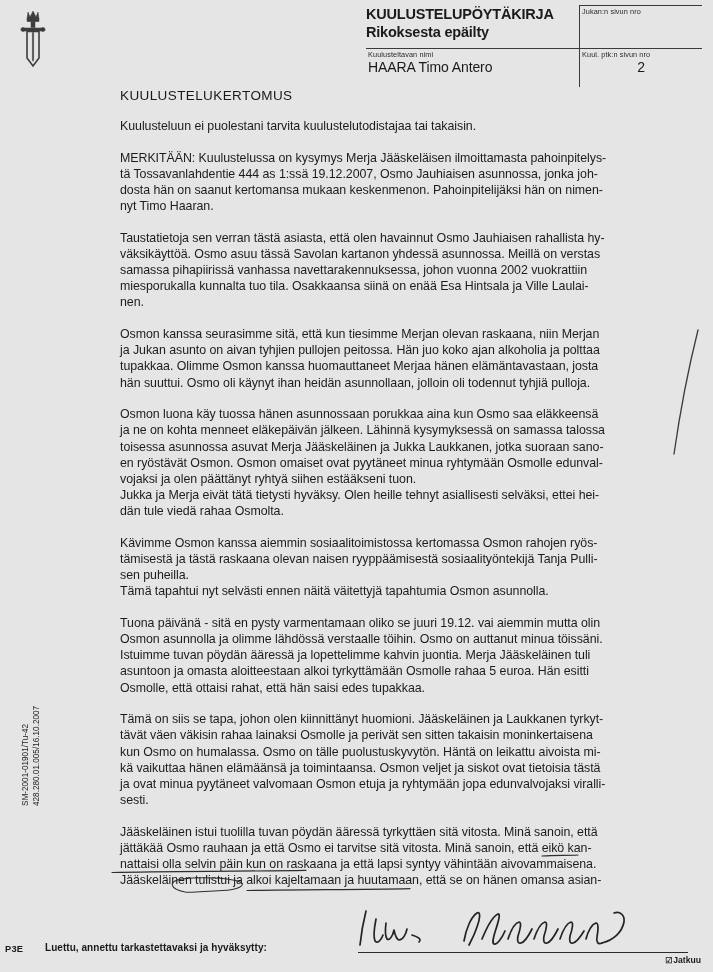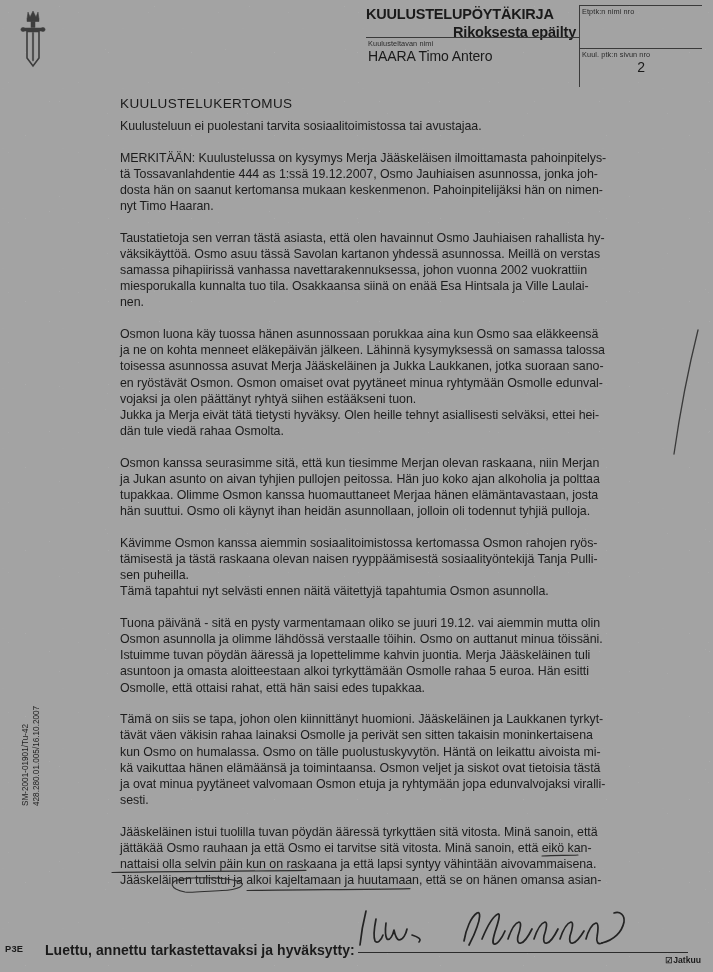--- a/index.html
+++ b/index.html
@@ -14,21 +14,21 @@
     position: relative;
     font-family: "Liberation Sans", sans-serif;
     color: #1a1a1a;
     overflow: hidden;
   }
 
   
   #page {
     position: absolute;
     inset: 0;
-    background: #a3a3a3;
+    background: #e5e5e5;
   }
   
   #speckle {
     position: absolute;
     inset: 0;
     pointer-events: none;
     opacity: .22;
     background-image:
       radial-gradient(circle at 12% 18%, #bbb 0.6px, transparent 0.7px),
       radial-gradient(circle at 63% 7%,  #c4c4c4 0.5px, transparent 0.6px),
@@ -68,21 +68,20 @@
     font-weight: bold;
     letter-spacing: -0.2px;
     line-height: 18px;
     white-space: nowrap;
   }
   .doc-subtitle {
     font-size: 14.5px;
     font-weight: bold;
     letter-spacing: -0.2px;
     line-height: 19px;
-    text-align: right;
   }
 
   .box {
     position: absolute;
     box-sizing: border-box;
   }
   .box-label {
     font-size: 7.3px;
     line-height: 9px;
     color: #2a2a2a;
@@ -102,41 +101,40 @@
 
   
   #box-etptk {
     left: 213px; top: 0;
     width: 123px; height: 43px;
     border-top: 1px solid #3a3a3a;
     border-left: 1px solid #3a3a3a;
   }
   
   #box-name {
-    left: 0; top: 32px;
+    left: 0; top: 43px;
     width: 213px; height: 39px;
     border-top: 1px solid #3a3a3a;
   }
   
   #box-pageno {
     left: 213px; top: 43px;
     width: 123px; height: 39px;
     border-top: 1px solid #3a3a3a;
     border-left: 1px solid #3a3a3a;
   }
 
   
   #section-heading {
     position: absolute;
     left: 120px;
     top: 88px;
     font-size: 13.5px;
     letter-spacing: .4px;
     white-space: nowrap;
-    margin-top: 8px;
   }
 
   
   #body-text {
     position: absolute;
     left: 120px;
     top: 118px;
     width: 580px;
     font-size: 12.4px;
     line-height: 16.15px;
@@ -174,21 +172,21 @@
     color: #232323;
   }
   #vcode-1 { left: 9px;  top: 0; }
   #vcode-2 { left: 20px; top: 0; }
 
   
   #footer-label {
     position: absolute;
     left: 45px;
     top: 942px;
-    font-size: 14px;
+    font-size: 10px;
     font-weight: bold;
     letter-spacing: .05px;
     white-space: nowrap;
     text-align: center;
   }
   #page-code {
     position: absolute;
     left: 5px;
     top: 944px;
     font-size: 9.3px;
@@ -260,59 +258,59 @@
   </div>
 
   <div id="header-form">
 
     <div class="form-title-area">
       <div class="doc-title">KUULUSTELUPÖYTÄKIRJA</div>
       <div class="doc-subtitle">Rikoksesta epäilty</div>
     </div>
 
     <div class="box" id="box-etptk">
-      <div class="box-label">Etptk:n nimi nro</div>
+      <div class="box-label">Jukan:n sivun nro</div>
       <div class="box-value"></div>
     </div>
 
     <div class="box" id="box-name">
       <div class="box-label">Kuulusteltavan nimi</div>
       <div class="box-value">HAARA Timo Antero</div>
     </div>
 
     <div class="box" id="box-pageno">
       <div class="box-label">Kuul. ptk:n sivun nro</div>
       <div class="box-value center">2</div>
     </div>
   </div>
 
   <div id="section-heading">KUULUSTELUKERTOMUS</div>
 
   <div id="body-text">
-    <p>Kuulusteluun ei puolestani tarvita sosiaalitoimistossa tai avustajaa.</p>
+    <p>Kuulusteluun ei puolestani tarvita kuulustelutodistajaa tai takaisin.</p>
     <p>MERKITÄÄN: Kuulustelussa on kysymys Merja Jääskeläisen ilmoittamasta pahoinpitelys-
 tä Tossavanlahdentie 444 as 1:ssä 19.12.2007, Osmo Jauhiaisen asunnossa, jonka joh-
 dosta hän on saanut kertomansa mukaan keskenmenon. Pahoinpitelijäksi hän on nimen-
 nyt Timo Haaran.</p>
     <p>Taustatietoja sen verran tästä asiasta, että olen havainnut Osmo Jauhiaisen rahallista hy-
 väksikäyttöä. Osmo asuu tässä Savolan kartanon yhdessä asunnossa. Meillä on verstas
 samassa pihapiirissä vanhassa navettarakennuksessa, johon vuonna 2002 vuokrattiin
 miesporukalla kunnalta tuo tila. Osakkaansa siinä on enää Esa Hintsala ja Ville Laulai-
 nen.</p>
+    <p>Osmon kanssa seurasimme sitä, että kun tiesimme Merjan olevan raskaana, niin Merjan
+ja Jukan asunto on aivan tyhjien pullojen peitossa. Hän juo koko ajan alkoholia ja polttaa
+tupakkaa. Olimme Osmon kanssa huomauttaneet Merjaa hänen elämäntavastaan, josta
+hän suuttui. Osmo oli käynyt ihan heidän asunnollaan, jolloin oli todennut tyhjiä pulloja.</p>
     <p>Osmon luona käy tuossa hänen asunnossaan porukkaa aina kun Osmo saa eläkkeensä
 ja ne on kohta menneet eläkepäivän jälkeen. Lähinnä kysymyksessä on samassa talossa
 toisessa asunnossa asuvat Merja Jääskeläinen ja Jukka Laukkanen, jotka suoraan sano-
 en ryöstävät Osmon. Osmon omaiset ovat pyytäneet minua ryhtymään Osmolle edunval-
 vojaksi ja olen päättänyt ryhtyä siihen estääkseni tuon.
 Jukka ja Merja eivät tätä tietysti hyväksy. Olen heille tehnyt asiallisesti selväksi, ettei hei-
 dän tule viedä rahaa Osmolta.</p>
-    <p>Osmon kanssa seurasimme sitä, että kun tiesimme Merjan olevan raskaana, niin Merjan
-ja Jukan asunto on aivan tyhjien pullojen peitossa. Hän juo koko ajan alkoholia ja polttaa
-tupakkaa. Olimme Osmon kanssa huomauttaneet Merjaa hänen elämäntavastaan, josta
-hän suuttui. Osmo oli käynyt ihan heidän asunnollaan, jolloin oli todennut tyhjiä pulloja.</p>
     <p>Kävimme Osmon kanssa aiemmin sosiaalitoimistossa kertomassa Osmon rahojen ryös-
 tämisestä ja tästä raskaana olevan naisen ryyppäämisestä sosiaalityöntekijä Tanja Pulli-
 sen puheilla.
 Tämä tapahtui nyt selvästi ennen näitä väitettyjä tapahtumia Osmon asunnolla.</p>
     <p>Tuona päivänä - sitä en pysty varmentamaan oliko se juuri 19.12. vai aiemmin mutta olin
 Osmon asunnolla ja olimme lähdössä verstaalle töihin. Osmo on auttanut minua töissäni.
 Istuimme tuvan pöydän ääressä ja lopettelimme kahvin juontia. Merja Jääskeläinen tuli
 asuntoon ja omasta aloitteestaan alkoi tyrkyttämään Osmolle rahaa 5 euroa. Hän esitti
 Osmolle, että ottaisi rahat, että hän saisi edes tupakkaa.</p>
     <p>Tämä on siis se tapa, johon olen kiinnittänyt huomioni. Jääskeläinen ja Laukkanen tyrkyt-

